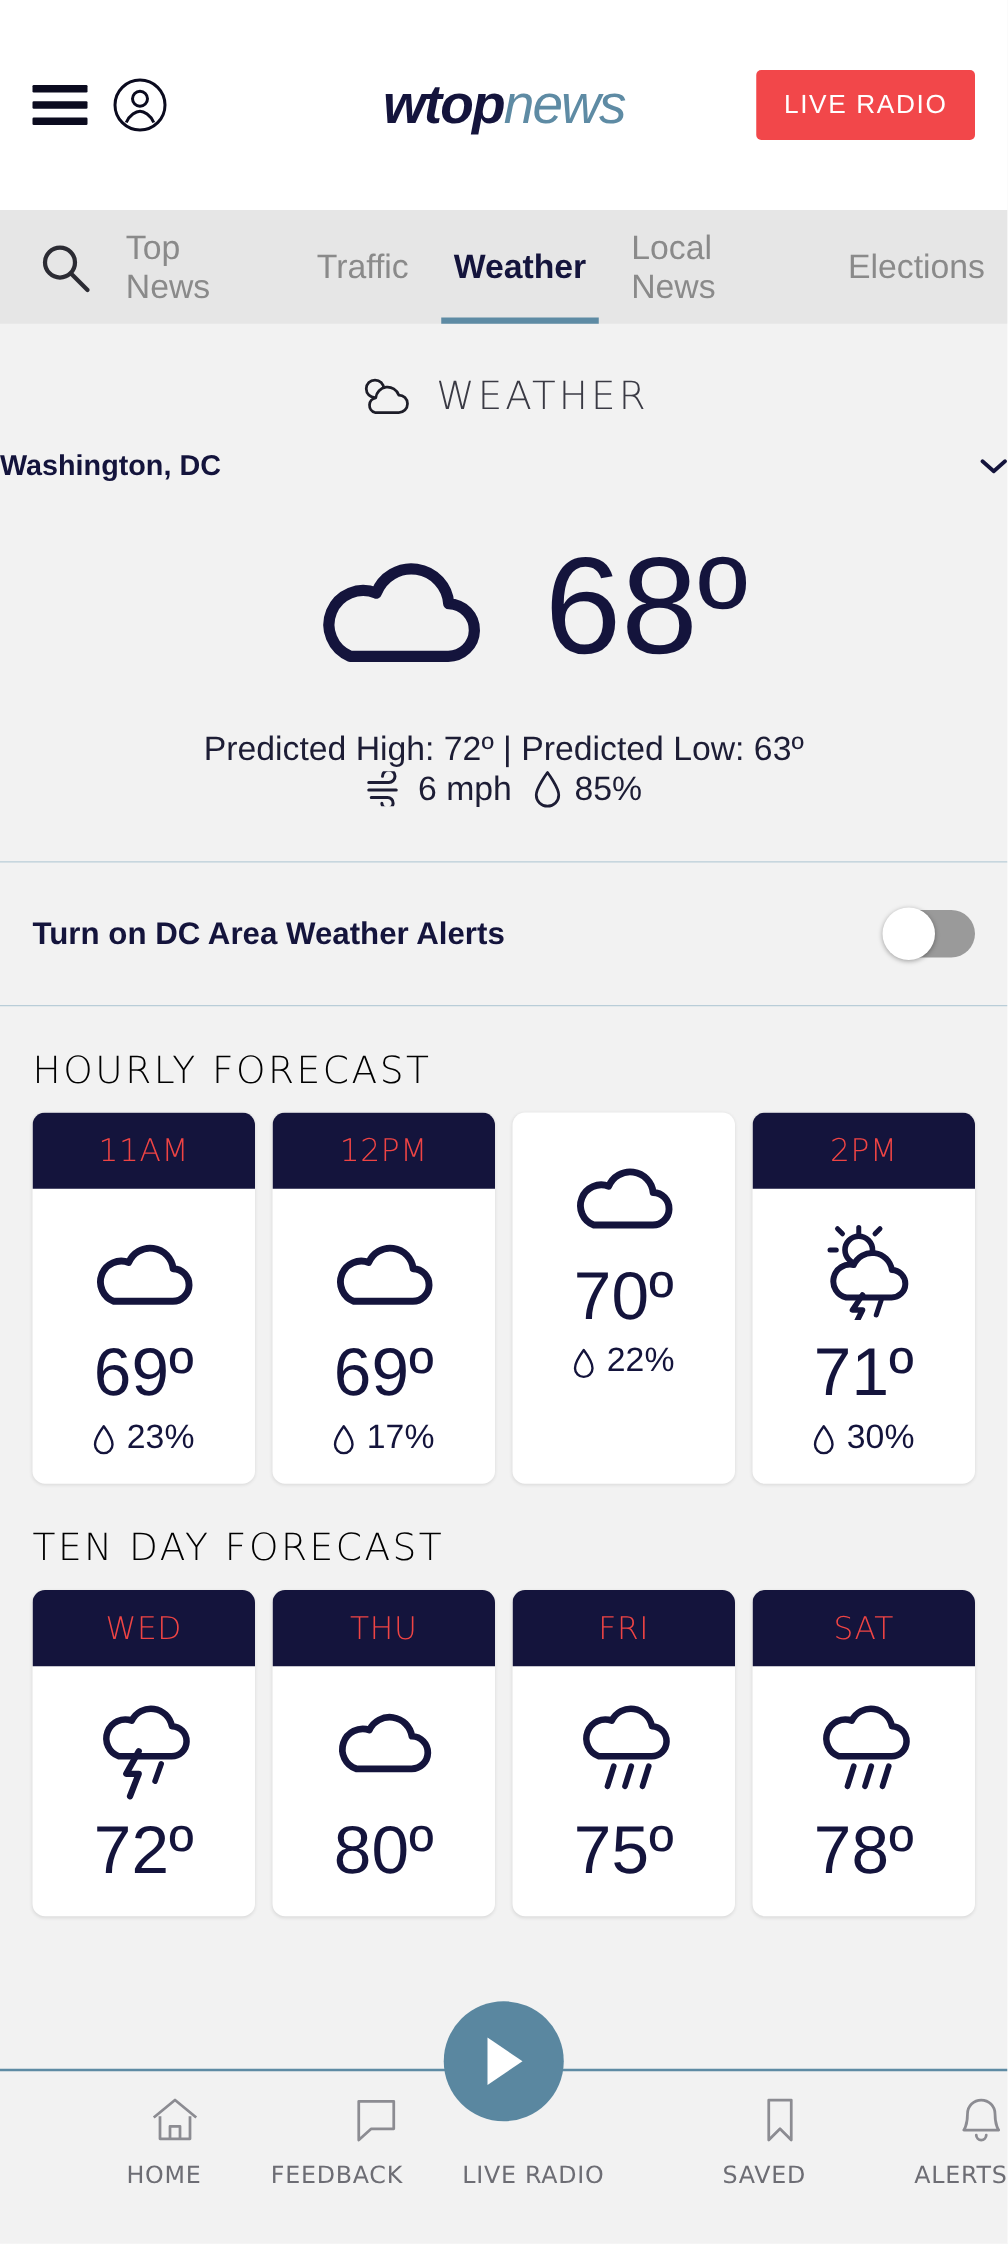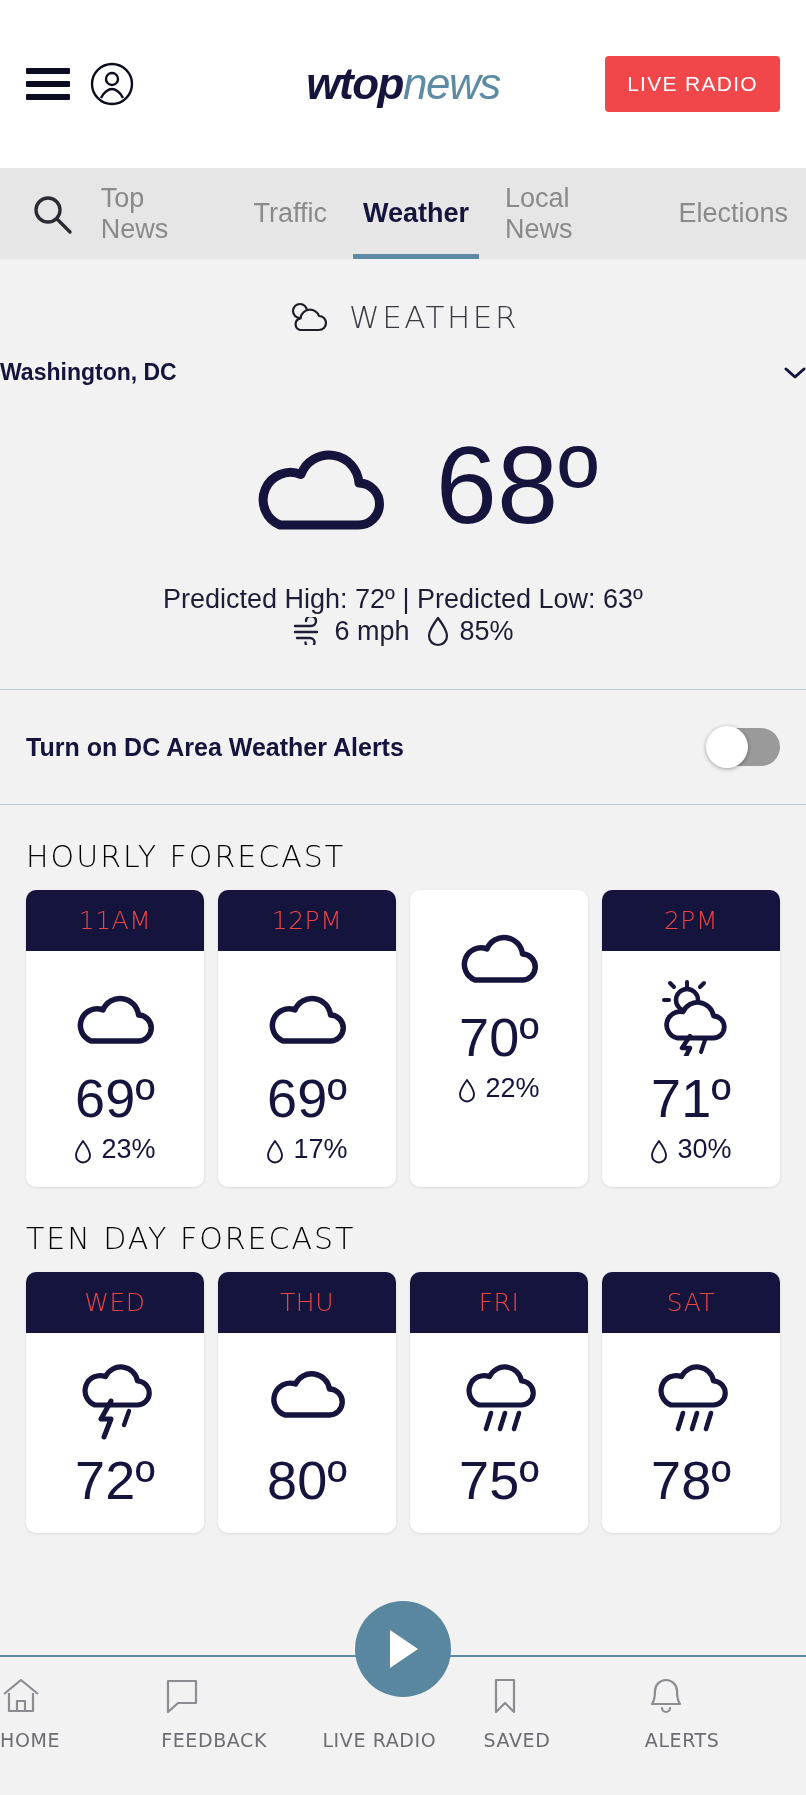--- a/index.html
+++ b/index.html
@@ -133,21 +133,21 @@
   }
 
   
   .bottom-nav {
     position: absolute; left: 0; bottom: 0; width: 806px; height: 140px;
     background: #f2f2f2; border-top: 2px solid #5e8ba4;
     display: flex; align-items: flex-start;
   }
   .bn-item {
     flex: 1; display: flex; flex-direction: column;
-    align-items: flex-start; gap: 10px; padding-top: 16px; cursor: pointer;
+    align-items: flex-end; gap: 10px; padding-top: 16px; cursor: pointer;
   }
   .bn-label { font-size: 19px; color: #6d6d74; letter-spacing: 0.6px; font-family: "DejaVu Sans", sans-serif; }
   .bn-icon { height: 46px; display: flex; align-items: center; justify-content: center; }
   .play-fab {
     position: absolute; left: 50%; transform: translateX(-50%);
     bottom: 98px; width: 96px; height: 96px; border-radius: 50%;
     background: #5a87a0; display: flex; align-items: center; justify-content: center;
     cursor: pointer; z-index: 5;
   }
 </style>

